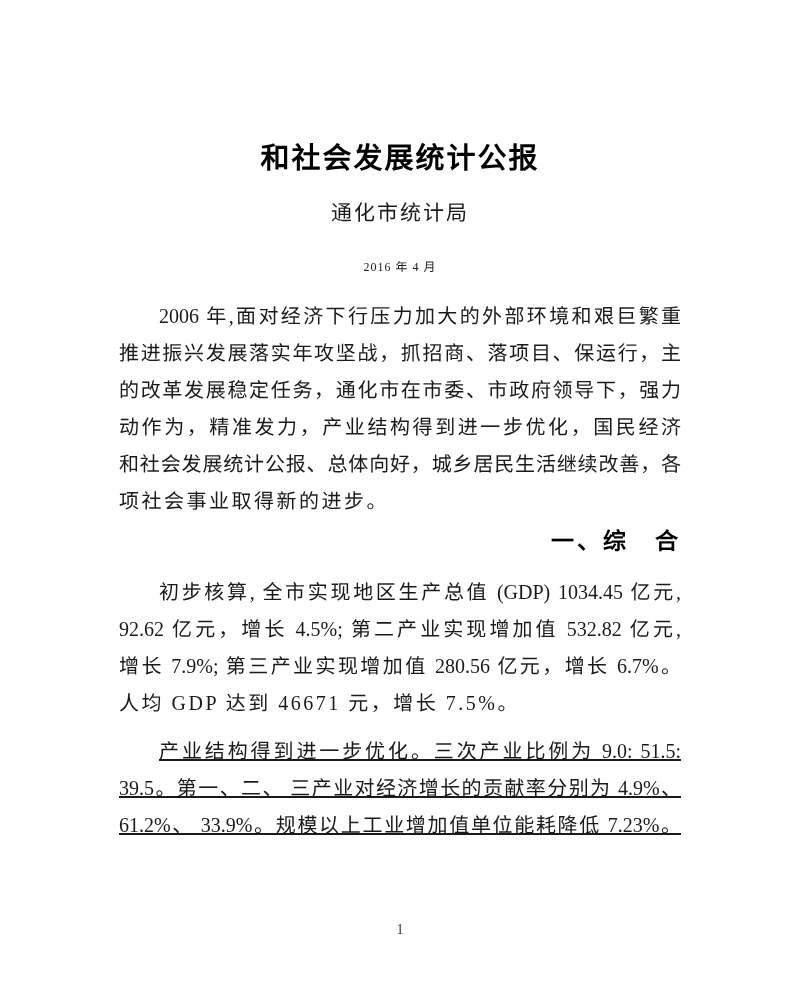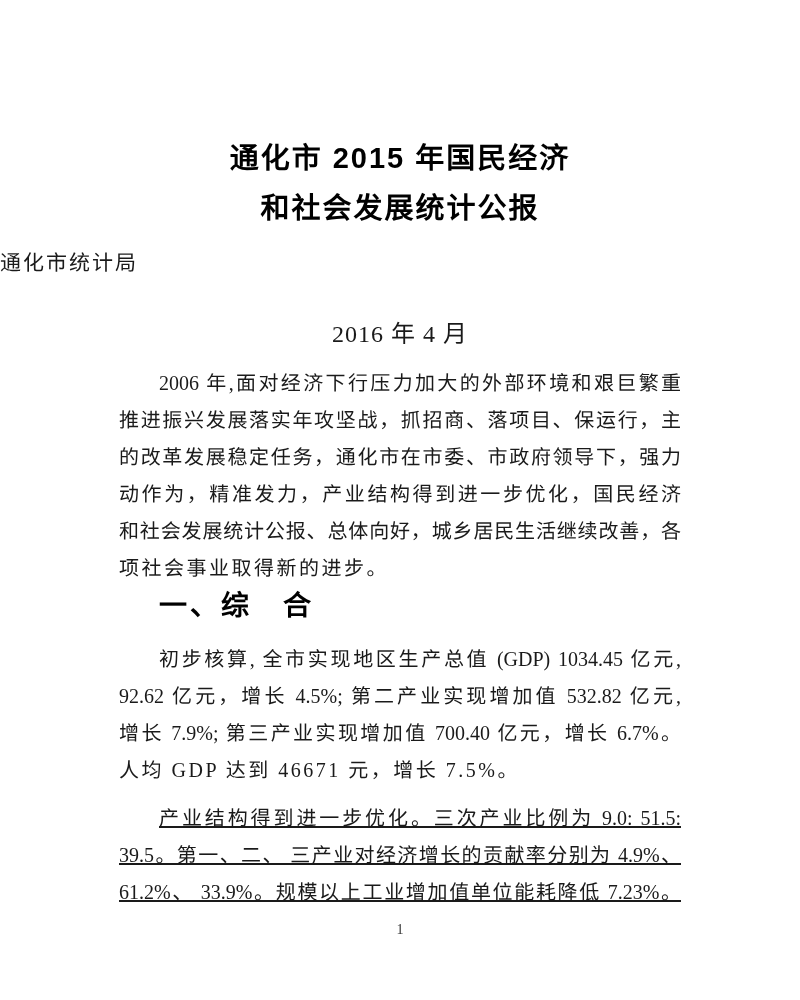--- a/index.html
+++ b/index.html
@@ -19,31 +19,32 @@
     font-family: "Liberation Sans", "DejaVu Sans", sans-serif;
     font-weight: 700;
     font-size: 29px;
     line-height: 50px;
     letter-spacing: 2px;
     color: #000000;
   }
   .doc-title .title-line { display: block; }
   .byline {
     margin-top: 17px;
+    text-align: center;
     font-family: "Liberation Serif", "DejaVu Serif", serif;
     font-size: 21px;
     line-height: 26px;
     letter-spacing: 2px;
     color: #1a1a1a;
   }
   .pubdate {
-    margin-top: 45px;
+    margin-top: 28px;
     text-align: center;
     font-family: "Liberation Serif", "DejaVu Serif", serif;
-    font-size: 24px;
+    font-size: 12px;
     line-height: 26px;
     letter-spacing: 1px;
     color: #1a1a1a;
   }
   .body-block {
     width: 562px;
     margin: 18px auto 0 auto;
     font-family: "Liberation Serif", "DejaVu Serif", serif;
     font-size: 20px;
     color: #1a1a1a;
@@ -56,27 +57,28 @@
     text-justify: inter-character;
     overflow: hidden;
   }
   .line.indent { text-indent: 40px; }
   .line.last {
     text-align-last: left;
     letter-spacing: 2.5px;
   }
   .section-heading {
     margin: 2px 0 0 0;
-    font-family: Liberation Mono, monospace;
+    font-family: Liberation Sans, sans-serif;
     font-weight: 700;
-    font-size: 28px;
+    font-size: 23px;
     line-height: 38px;
     text-indent: 40px;
     letter-spacing: 3px;
     color: #000000;
+    text-align: right;
   }
   .para.p2 { margin-top: 14px; }
   .para.p3 { margin-top: 11px; text-decoration: underline; }
   .page-number {
     position: absolute;
     top: 922px;
     left: 0;
     width: 100%;
     text-align: center;
     font-family: "Liberation Serif", "DejaVu Serif", serif;
@@ -84,21 +86,20 @@
     line-height: 16px;
     color: #333333;
   }
 </style>
 </head>
 <body>
 
 <div class="page">
 
   <h1 class="doc-title">
-    <span class="title-line">通化市 2015 年国民经济</span>
     <span class="title-line">和社会发展统计公报</span>
   </h1>
 
   <div class="byline">通化市统计局</div>
 
   <div class="pubdate">2016 年 4 月</div>
 
   <div class="body-block">
 
     <div class="para p1">
@@ -108,21 +109,21 @@
       <div class="line">动作为，精准发力，产业结构得到进一步优化，国民经济</div>
       <div class="line">和社会发展统计公报、总体向好，城乡居民生活继续改善，各</div>
       <div class="line last">项社会事业取得新的进步。</div>
     </div>
 
     <h2 class="section-heading">一、综　合</h2>
 
     <div class="para p2">
       <div class="line indent">初步核算, 全市实现地区生产总值 (GDP) 1034.45 亿元,</div>
       <div class="line">92.62 亿元，增长 4.5%; 第二产业实现增加值 532.82 亿元,</div>
-      <div class="line">增长 7.9%; 第三产业实现增加值 700.40 亿元，增长 6.7%。</div>
+      <div class="line">增长 7.9%; 第三产业实现增加值 280.56 亿元，增长 6.7%。</div>
       <div class="line last">人均 GDP 达到  46671 元，增长 7.5%。</div>
     </div>
 
     <div class="para p3">
       <div class="line indent">产业结构得到进一步优化。三次产业比例为 9.0: 51.5:</div>
       <div class="line">39.5。第一、二、 三产业对经济增长的贡献率分别为 4.9%、</div>
       <div class="line">61.2%、 33.9%。规模以上工业增加值单位能耗降低 7.23%。</div>
     </div>
 
   </div>

